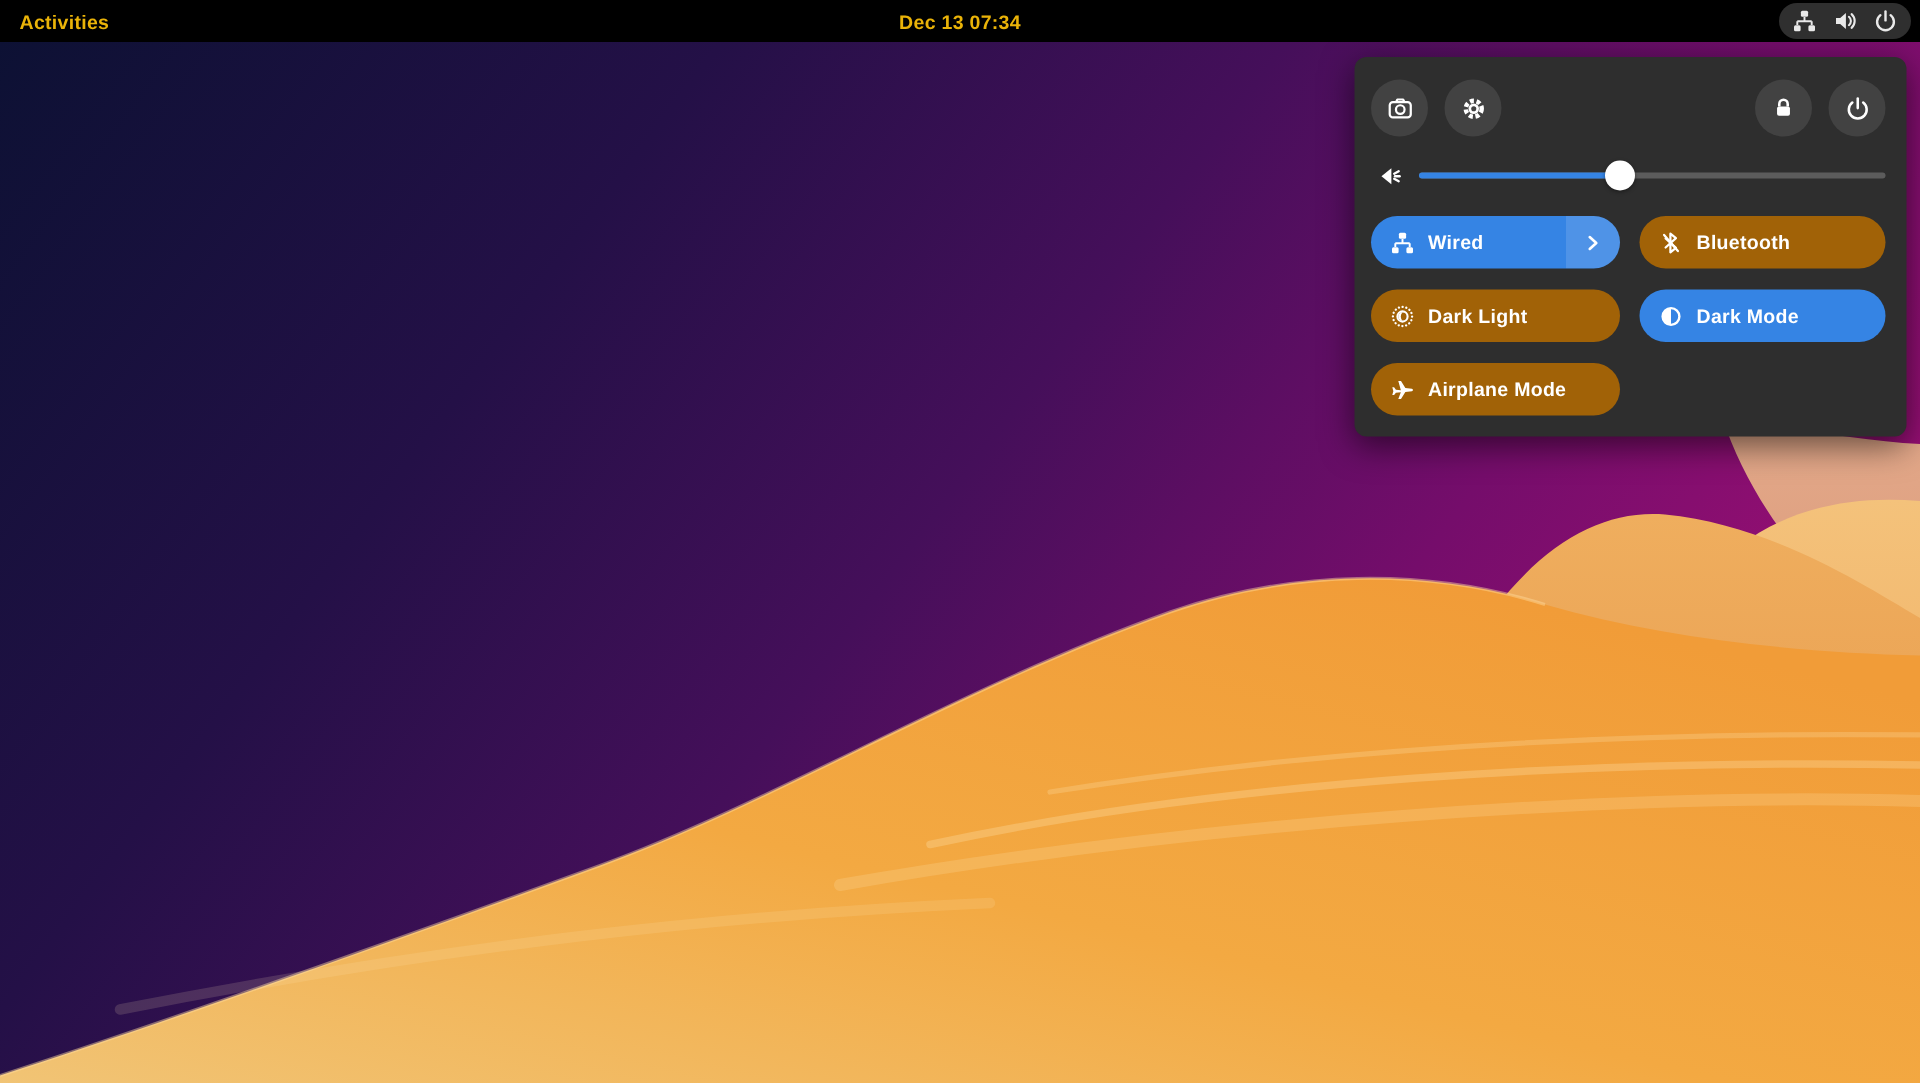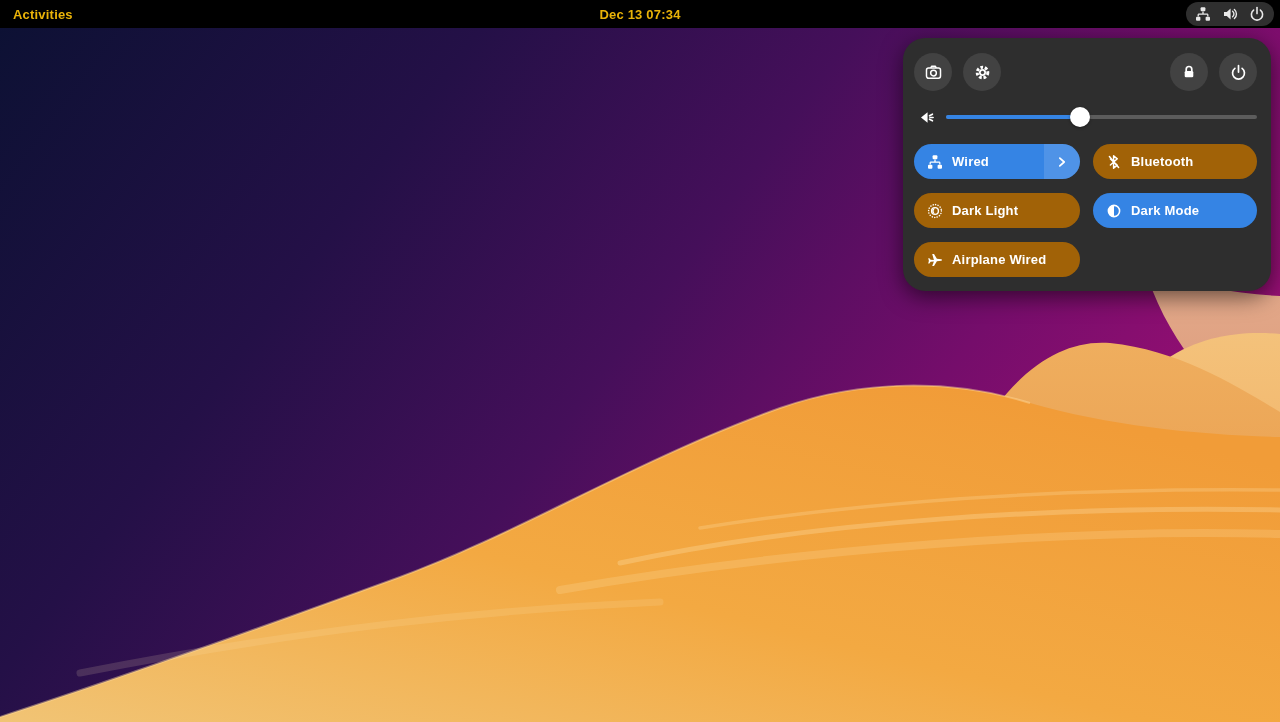--- a/index.html
+++ b/index.html
@@ -18,21 +18,21 @@
   .activities { position:absolute; left:13px; top:0; height:28px; display:flex; align-items:center;
     font-size:13px; font-weight:700; letter-spacing:.2px; cursor:default; }
   .clock { position:absolute; left:0; right:0; text-align:center; font-size:13px; font-weight:700; letter-spacing:.2px; }
   .tray { position:absolute; right:6px; top:2px; height:24px; width:88px; border-radius:12px;
     background:#2f2f2f; display:flex; align-items:center; justify-content:center; gap:11px; }
   .tray svg { display:block; }
 
   
   .panel {
     position:absolute; left:903px; top:38px; width:368px; height:253px;
-    background:#2e2e2e; border-radius:22px; z-index:20;
+    background:#2e2e2e; border-radius:8px; z-index:20;
     box-shadow:0 6px 22px rgba(0,0,0,.55);
     padding:15px 14px 17px 11px;
   }
   .header-row { display:flex; align-items:center; gap:11px; }
   .circle-btn {
     width:38px; height:38px; border-radius:50%; background:#424242;
     display:flex; align-items:center; justify-content:center; cursor:pointer;
   }
   .header-spacer { flex:1; }
 
@@ -248,17 +248,17 @@
       </span>
       <span class="lbl">Dark Mode</span>
     </div>
 
     <div class="pill">
       <span class="icon16">
         <svg width="16" height="16" viewBox="0 0 16 16">
           <path d="M14.3,7.2 c0.9,0.3 0.9,1.3 0,1.6 l-4.4,0.5 -2.9,4.7 H5.2 l1.7,-4.5 -3.3,0.3 -1.2,1.6 H1.2 l0.7,-2.6 -0.7,-2.6 h1.2 l1.2,1.6 3.3,0.3 L5.2,2 h1.8 l2.9,4.7 Z" fill="#fff"></path>
         </svg>
       </span>
-      <span class="lbl">Airplane Wired</span>
+      <span class="lbl">Airplane Mode</span>
     </div>
 
   </div>
 </div>
 
 </body></html>

